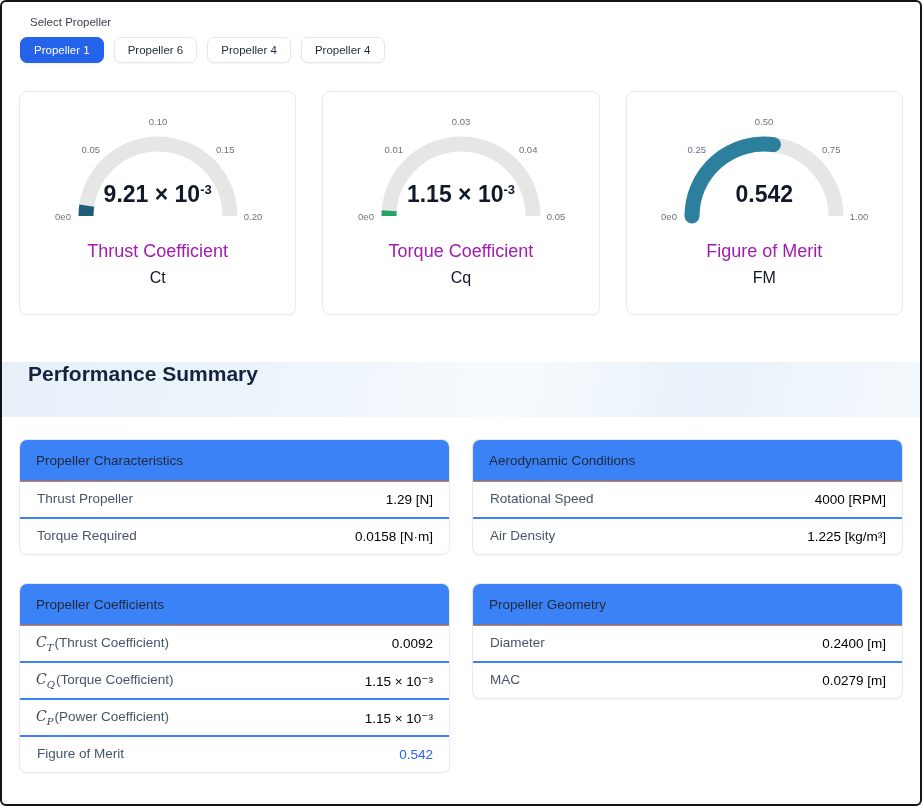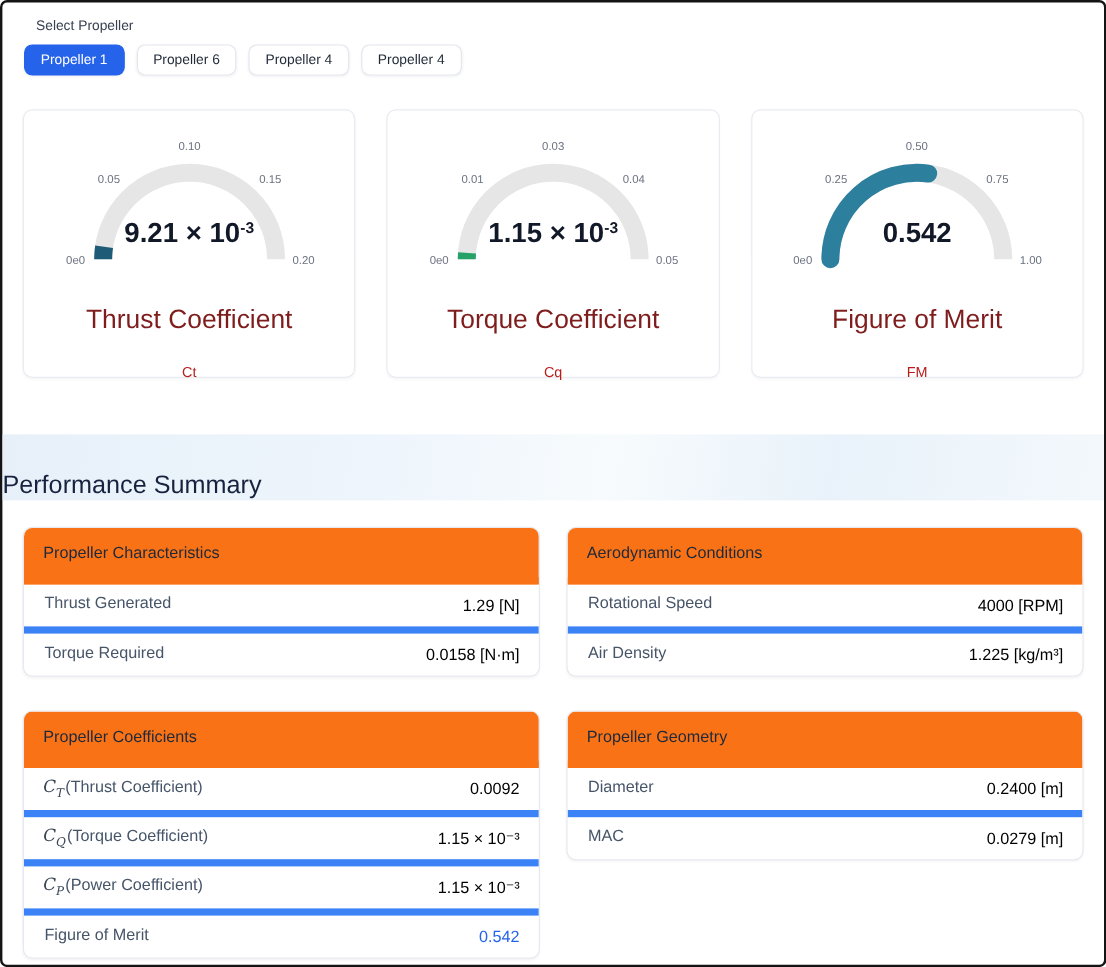--- a/index.html
+++ b/index.html
@@ -39,47 +39,47 @@
   .gauge-wrap { position: relative; width: 260px; height: 132px; margin: 0 auto; }
   .gauge-svg { position: absolute; left: 0; top: 0; width: 260px; height: 132px; }
   .g-track { fill: none; stroke: #e6e6e6; stroke-width: 15; }
   .g-fill  { fill: none; stroke-width: 15; }
   .g-tick  { font-size: 9.5px; fill: #6b7280; font-family: "Liberation Sans", sans-serif; }
   .g-number {
     position: absolute; left: 0; right: 0; top: 79px;
     font-size: 23px; font-weight: 700; color: #111827; line-height: 1;
   }
   .g-sup { font-size: 13px; position: relative; top: -8px; font-weight: 700; }
-  .g-title { margin-top: 17px; font-size: 22px; color: #7f1d1d; }
-  .g-subtitle { margin-top: 24px; font-size: 12px; color: #b91c1c; }
+  .g-title { margin-top: 5px; font-size: 18px; color: #a21caf; }
+  .g-subtitle { margin-top: 7px; font-size: 16px; color: #0f172a; }
   
   .summary-header {
     margin-top: 47px; height: 55px;
-    display: flex; align-items: flex-end; padding: 0 0;
-    font-size: 21px; font-weight: 400; color: #17233e;
+    display: flex; align-items: flex-start; padding: 0 26px;
+    font-size: 21px; font-weight: 700; color: #17233e;
     background: linear-gradient(100deg,#e7f0f9 0%,#eef5fc 35%,#f7fbfd 55%,#e9f2fa 75%,#f3f8fc 100%);
   }
   .summary-grid {
     display: grid; grid-template-columns: 1fr 1fr;
     gap: 22px; padding: 22px 17px 16px; align-items: start;
   }
   .sum-col { display: flex; flex-direction: column; gap: 28px; }
   .sum-card {
     border: 1px solid #e6e9ef; border-radius: 8px; background: #fff;
     box-shadow: 0 1px 2px rgba(16,24,40,.04); overflow: hidden;
   }
   .sum-card-header {
     padding: 13px 16px; font-size: 13.5px; color: #1e293b;
-    background: #f97316; border-bottom: 6px solid #f97316;
+    background: #3b82f6; border-bottom: 1px solid #f97316;
   }
   .sum-row {
     display: flex; justify-content: space-between; align-items: center;
     height: 35px; padding: 0 16px; font-size: 13.5px;
   }
-  .sum-row + .sum-row { border-top: 6px solid #3b82f6; }
+  .sum-row + .sum-row { border-top: 2px solid #3b82f6; }
   .row-label { color: #475569; }
   .row-value { color: #000000; }
   .row-value.accent { color: #2563eb; }
   .math { font-family: "DejaVu Serif", serif; font-style: italic; color: #3b4656; font-size: 14px; }
   .math-sub {
     font-family: "DejaVu Serif", serif; font-style: italic; color: #3b4656;
     font-size: 10px; vertical-align: sub; margin-right: 1px;
   }
 </style>
 </head>
@@ -157,21 +157,21 @@
   <div class="summary-header">
     <span>Performance Summary</span>
   </div>
 
   <div class="summary-grid">
     <div class="sum-col" id="col-left">
         <div class="sum-card">
     <div class="sum-card-header">Propeller Characteristics</div>
     <div class="sum-card-body">
             <div class="sum-row">
-    <span class="row-label"><span class="math"></span><span class="math-sub"></span><span class="label-text">Thrust Generated</span></span>
+    <span class="row-label"><span class="math"></span><span class="math-sub"></span><span class="label-text">Thrust Propeller</span></span>
     <span class="row-value">1.29 [N]</span>
   </div>
             <div class="sum-row">
     <span class="row-label"><span class="math"></span><span class="math-sub"></span><span class="label-text">Torque Required</span></span>
     <span class="row-value">0.0158 [N·m]</span>
   </div>
           </div>
   </div>
         <div class="sum-card">
     <div class="sum-card-header">Propeller Coefficients</div>

